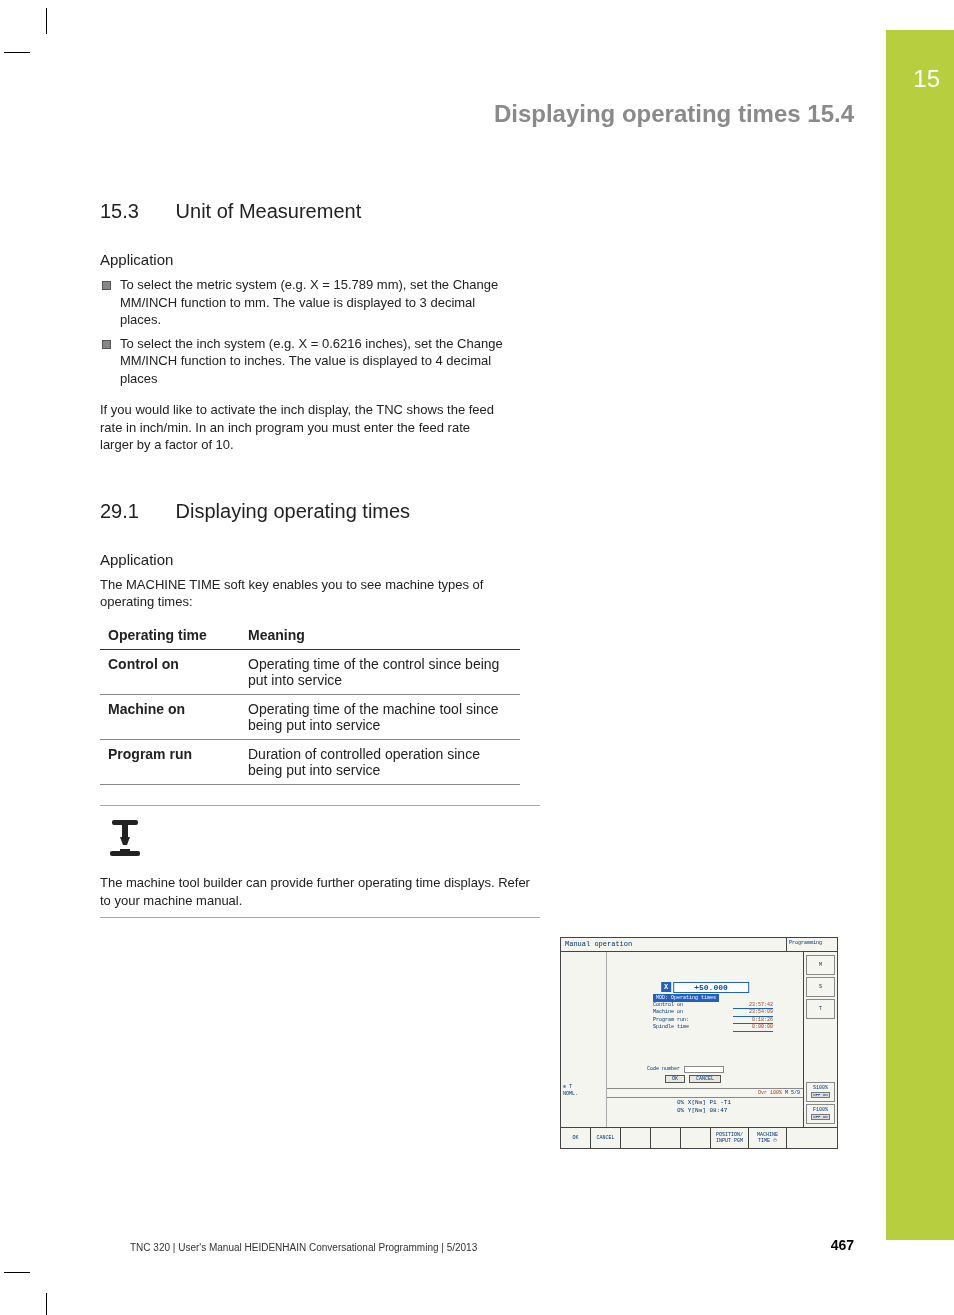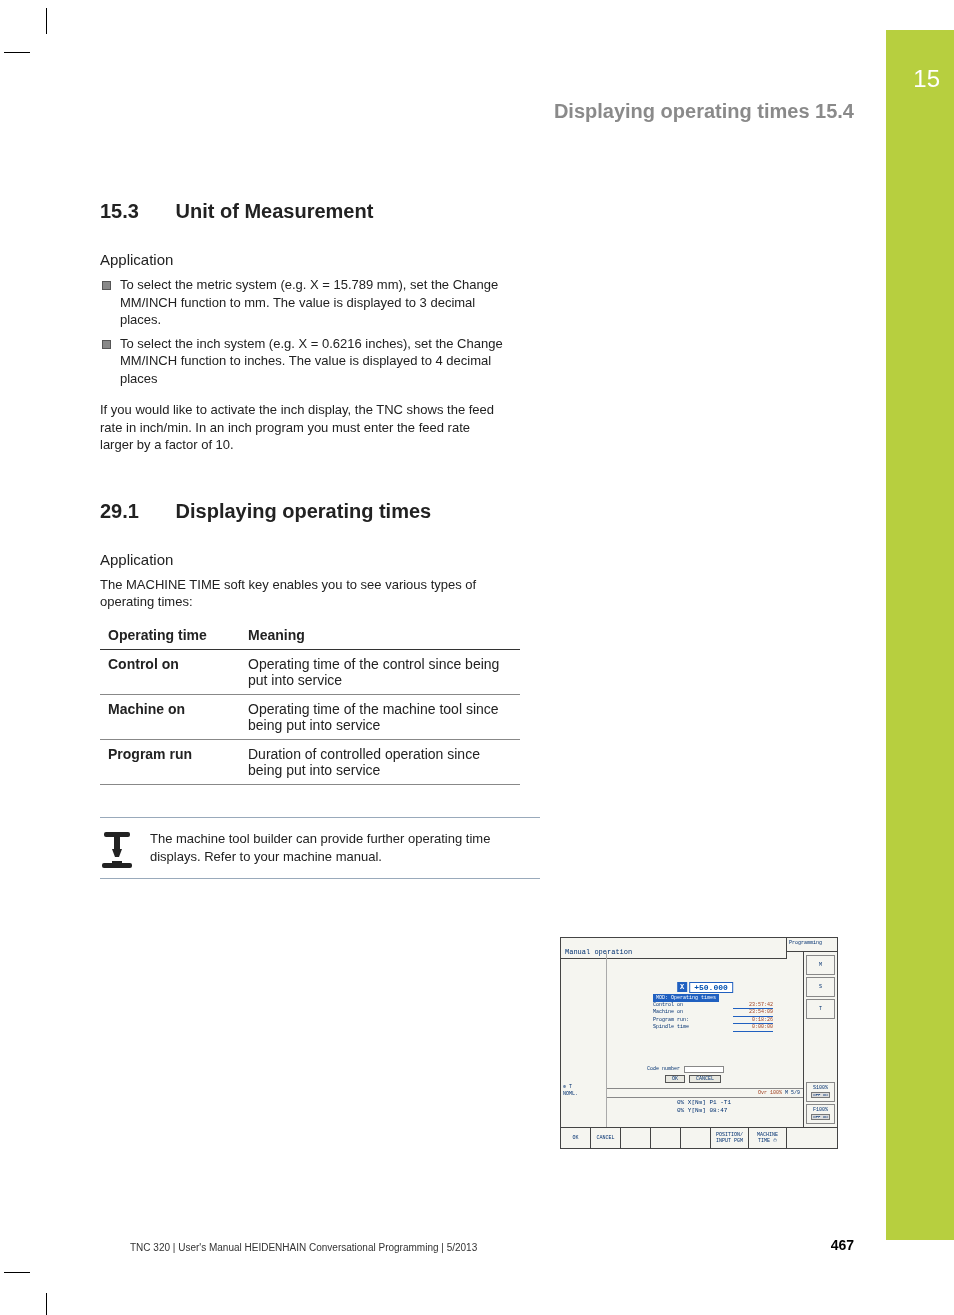--- a/index.html
+++ b/index.html
@@ -28,31 +28,31 @@
     color: #fff;
     font-weight: normal;
     font-size: 24px;
   }
   .running-head {
     position: absolute;
     top: 100px;
     right: 100px;
     color: #8a8a8a;
     font-weight: bold;
-    font-size: 20px;
+    font-size: 24px;
     text-align: right;
   }
   .content {
     position: absolute;
     left: 100px;
     top: 200px;
     width: 740px;
   }
   .sec-heading {
-    font-weight: bold;
+    font-weight: normal;
     font-size: 20px;
     color: #222;
     margin-bottom: 28px;
   }
   .sec-heading .num { display: inline-block; width: 70px; }
   .sub-heading {
     font-weight: normal;
     font-size: 15px;
     margin-bottom: 8px;
   }
@@ -97,27 +97,28 @@
     border-bottom: 1.5px solid #333;
   }
   table.op-times td {
     padding: 6px 8px;
     vertical-align: top;
     border-bottom: 1px solid #888;
   }
   table.op-times td.label { font-weight: bold; width: 140px; }
   .note-box {
     display: flex;
-    align-items: center;
+    align-items: flex-start;
     gap: 16px;
-    margin-top: 32px;
+    margin-top: 20px;
     max-width: 440px;
     padding: 8px 0;
     border-top: 1px solid #9ab; 
     border-bottom: 1px solid #9ab;
+    flex-direction: column;
   }
   .note-box .icon-col {
     width: 50px;
     display: flex;
     justify-content: center;
     padding-top: 4px;
   }
   .note-box .note-text {
     font-size: 13px;
     line-height: 1.35;
@@ -134,21 +135,21 @@
     color: #003070;
     background: #f5f5f0;
   }
   .ss-titlebar {
     display: flex;
     height: 14px;
   }
   .ss-title-left {
     flex: 1;
     border-right: 1px solid #444;
-    padding: 10px 4px;
+    padding: 2px 4px;
     border-bottom: 1px solid #444;
   }
   .ss-title-right {
     width: 50px;
     padding: 2px 2px;
     font-size: 5px;
     border-bottom: 1px solid #444;
   }
   .ss-body { display: flex; height: 175px; }
   .ss-left {
@@ -170,21 +171,21 @@
     left: 50%;
     transform: translateX(-50%);
     display: flex;
     gap: 2px;
     align-items: center;
     font-size: 8px;
     color: #0050b0;
     font-weight: bold;
   }
   .ss-x-square { width: 10px; height: 10px; background: #2060c0; color: #fff; display: inline-flex; align-items:center; justify-content:center; font-size:7px;}
-  .ss-x-val { border: 1px solid #2060c0; padding: 0 4px; background:#fff;}
+  .ss-x-val { border: 1px solid #2060c0; padding: 0 20px; background:#fff;}
   .ss-mod-title {
     position: absolute;
     top: 42px; left: 46px;
     background: #2060c0;
     color:#fff;
     font-size:5px;
     padding: 1px 3px;
   }
   .ss-mod-box {
     position: absolute;
@@ -260,21 +261,21 @@
 
   <div class="section-gap"></div>
 
   <div class="sec-heading">
     <span class="num">29.1</span>
     <span>Displaying operating times</span>
   </div>
   <div style="position:relative;">
     <div style="width:440px;">
       <div class="sub-heading">Application</div>
-      <p class="para">The MACHINE TIME soft key enables you to see various types of operating times:</p>
+      <p class="para">The MACHINE TIME soft key enables you to see machine types of operating times:</p>
 
       <table class="op-times">
         <thead>
           <tr>
             <th>Operating time</th>
             <th>Meaning</th>
           </tr>
         </thead>
         <tbody>
           <tr>

